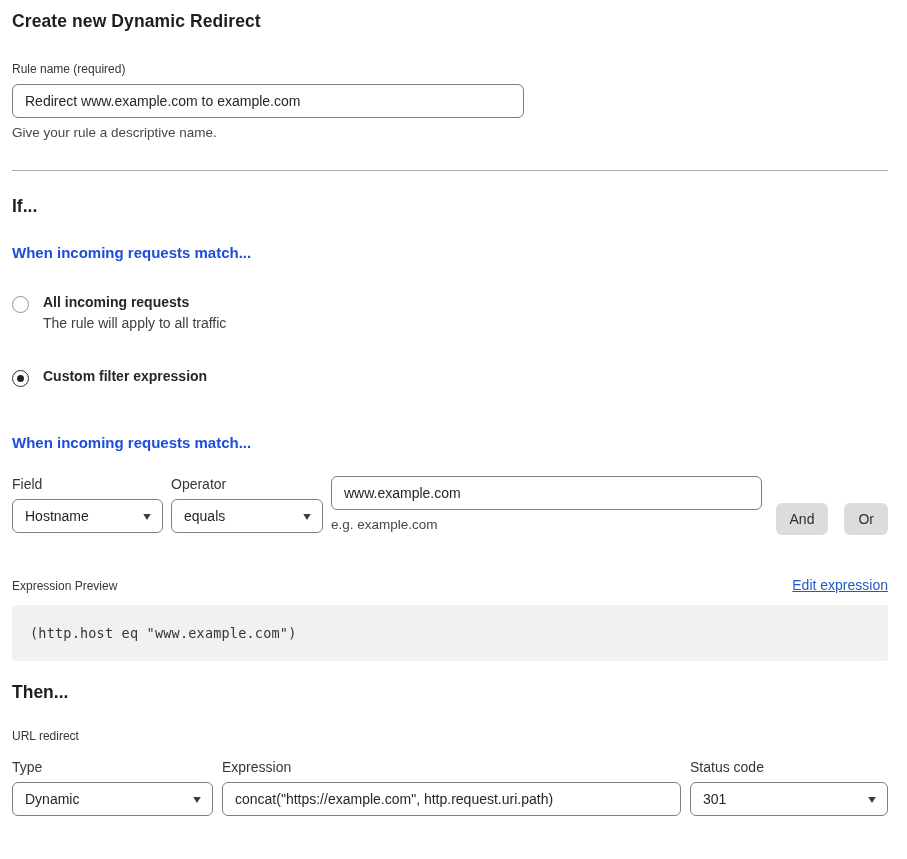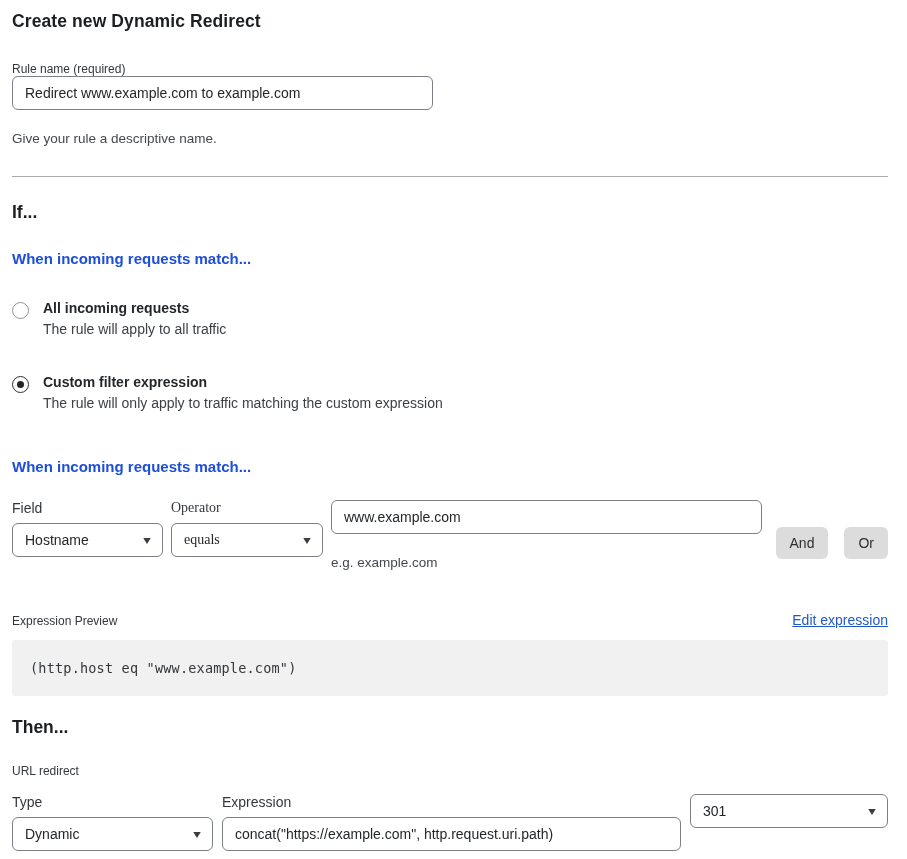--- a/index.html
+++ b/index.html
@@ -6,30 +6,30 @@
   html,body { background:#ffffff; }
   body {
     width:907px; height:859px;
     font-family:"Liberation Sans", sans-serif;
     color:#2b2f33;
     padding:8px 19px 12px 12px;
     overflow:hidden;
   }
   .page-title { font-size:17.5px; font-weight:700; color:#1c1f22; margin-top:3px; letter-spacing:.1px; }
   .field-label { font-size:12px; color:#33373c; }
-  .help-text { font-size:13.5px; color:#44484d; margin-top:21px; }
+  .help-text { font-size:13.5px; color:#44484d; margin-top:7px; }
 
   .text-input {
     display:block; width:100%; height:34px;
     border:1px solid #7c7f83; border-radius:6px;
     padding:0 12px; font-size:14px; color:#24272a;
     font-family:"Liberation Sans", sans-serif;
     background:#fff; outline:none;
   }
-  .rule-name-input { width:421px; }
+  .rule-name-input { width:512px; margin-top:8px; }
 
   .divider { border:none; border-top:1.5px solid #ababab; margin-top:30px; }
 
   .section-heading { font-size:17.5px; font-weight:700; color:#1c1f22; }
   .sub-heading { font-size:15px; font-weight:700; color:#1d4ed8; }
 
   
   .radio-option { display:flex; margin-top:33px; }
   .radio {
     width:17px; height:17px; border:1.5px solid #8f9296; border-radius:50%;
@@ -41,21 +41,21 @@
     width:7px; height:7px; border-radius:50%; background:#212427;
   }
   .radio-texts { margin-left:14px; }
   .radio-title { font-size:14px; font-weight:700; color:#24272a; }
   .radio-desc { font-size:14px; color:#3c4045; margin-top:5px; }
 
   
   .builder { display:flex; margin-top:25px; }
   .col-label { font-size:14px; color:#33373c; margin-bottom:7px; }
   .col-field { width:151px; margin-right:8px; }
-  .col-operator { width:152px; margin-right:8px;font-family:Liberation Serif, serif; }
+  .col-operator { width:152px; margin-right:8px; }
   .col-value { flex:1; margin-right:14px; }
   .select {
     height:34px; border:1px solid #7c7f83; border-radius:6px; background:#fff;
     display:flex; align-items:center; justify-content:space-between;
     padding:4px 12px; font-size:14px; color:#24272a; cursor:pointer;
   }
   .caret { font-size:12px; color:#3a3d41; line-height:1; transform:scaleX(1.25); }
   .andor { display:flex; align-items:flex-start; padding-top:27px; }
   .chip-btn {
     height:32px; border:none; border-radius:6px; background:#dcdcdc;
@@ -105,21 +105,20 @@
   <div class="radio-texts">
     <div class="radio-title">All incoming requests</div>
     <div class="radio-desc">The rule will apply to all traffic</div>
   </div>
 </div>
 
 <div class="radio-option" style="margin-top:37px;">
   <span class="radio selected"></span>
   <div class="radio-texts">
     <div class="radio-title">Custom filter expression</div>
-    <div class="radio-desc">The rule will only apply to traffic matching the custom expression</div>
   </div>
 </div>
 
 <h3 class="sub-heading mt-match2">When incoming requests match...</h3>
 
 <div class="builder">
   <div class="col-field">
     <div class="col-label">Field</div>
     <div class="select">
       <span>Hostname</span>
@@ -158,18 +157,19 @@
     <div class="select">
       <span>Dynamic</span>
       <span class="caret">▾</span>
     </div>
   </div>
   <div class="col-expr">
     <div class="col-label">Expression</div>
     <input class="text-input" type="text" value="concat(&quot;https://example.com&quot;, http.request.uri.path)" style="">
   </div>
   <div class="col-status">
+    <div class="col-label">Status code</div>
     <div class="select">
       <span>301</span>
       <span class="caret">▾</span>
     </div>
   </div>
 </div>
 
 </body></html>

